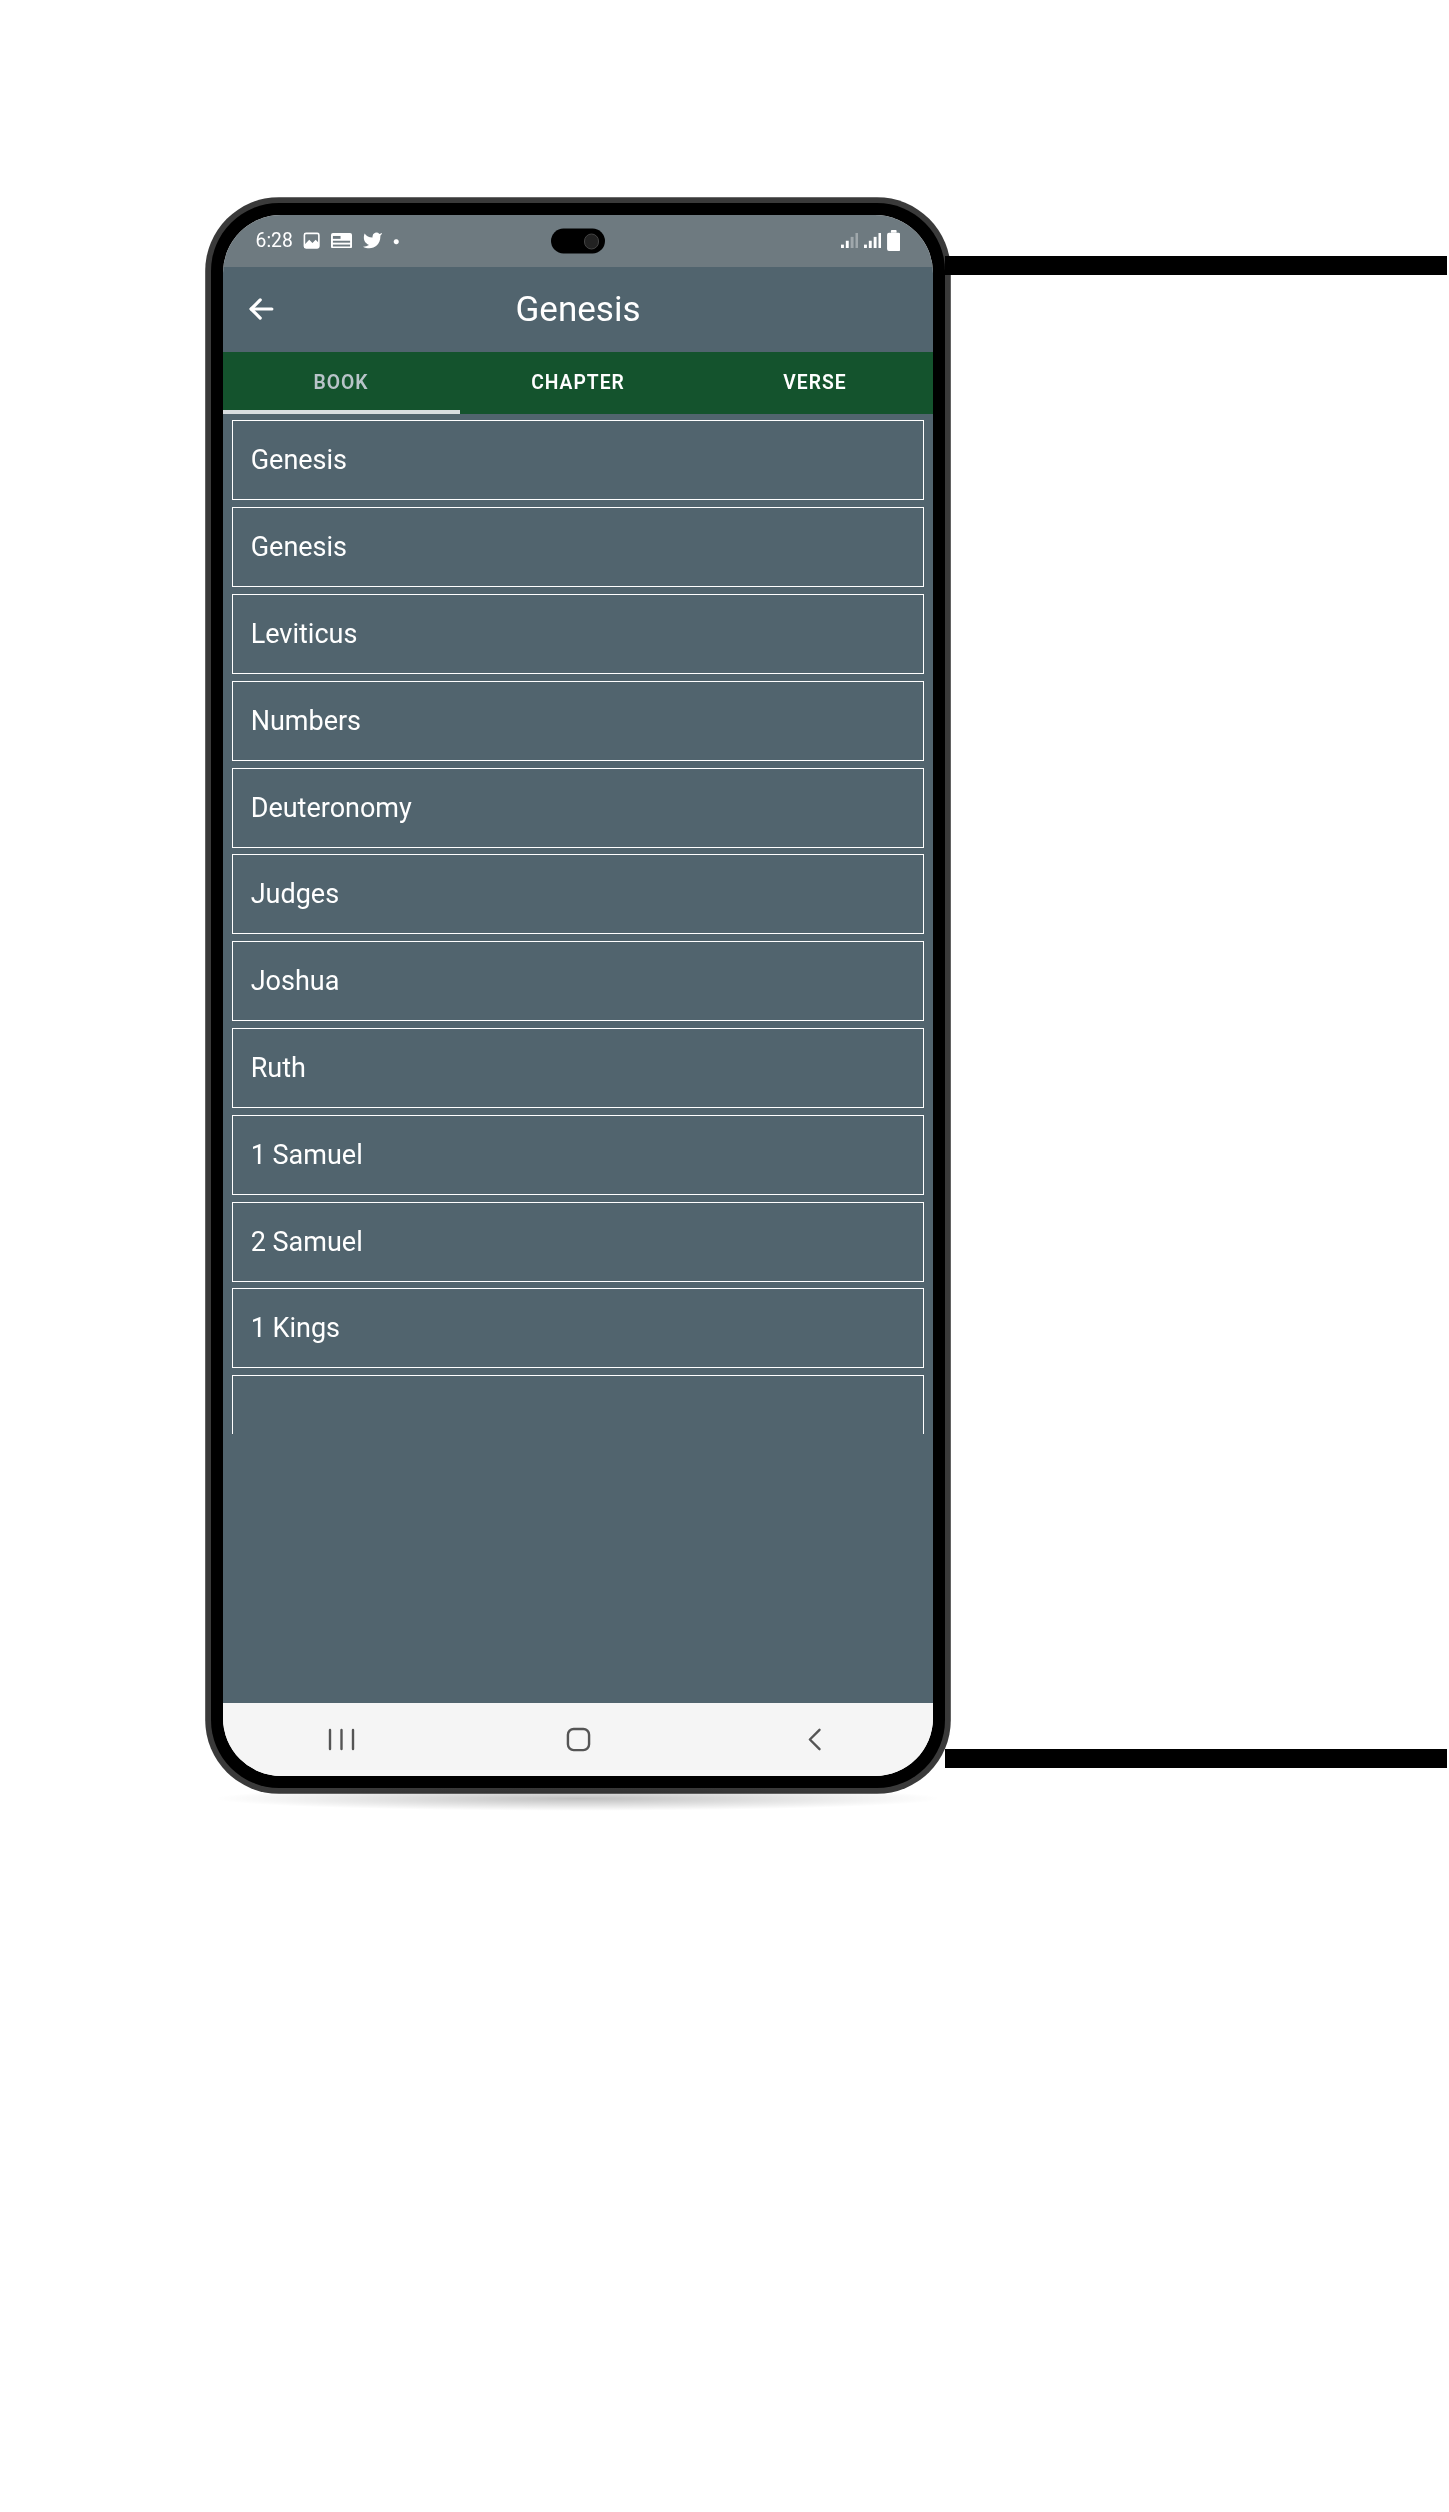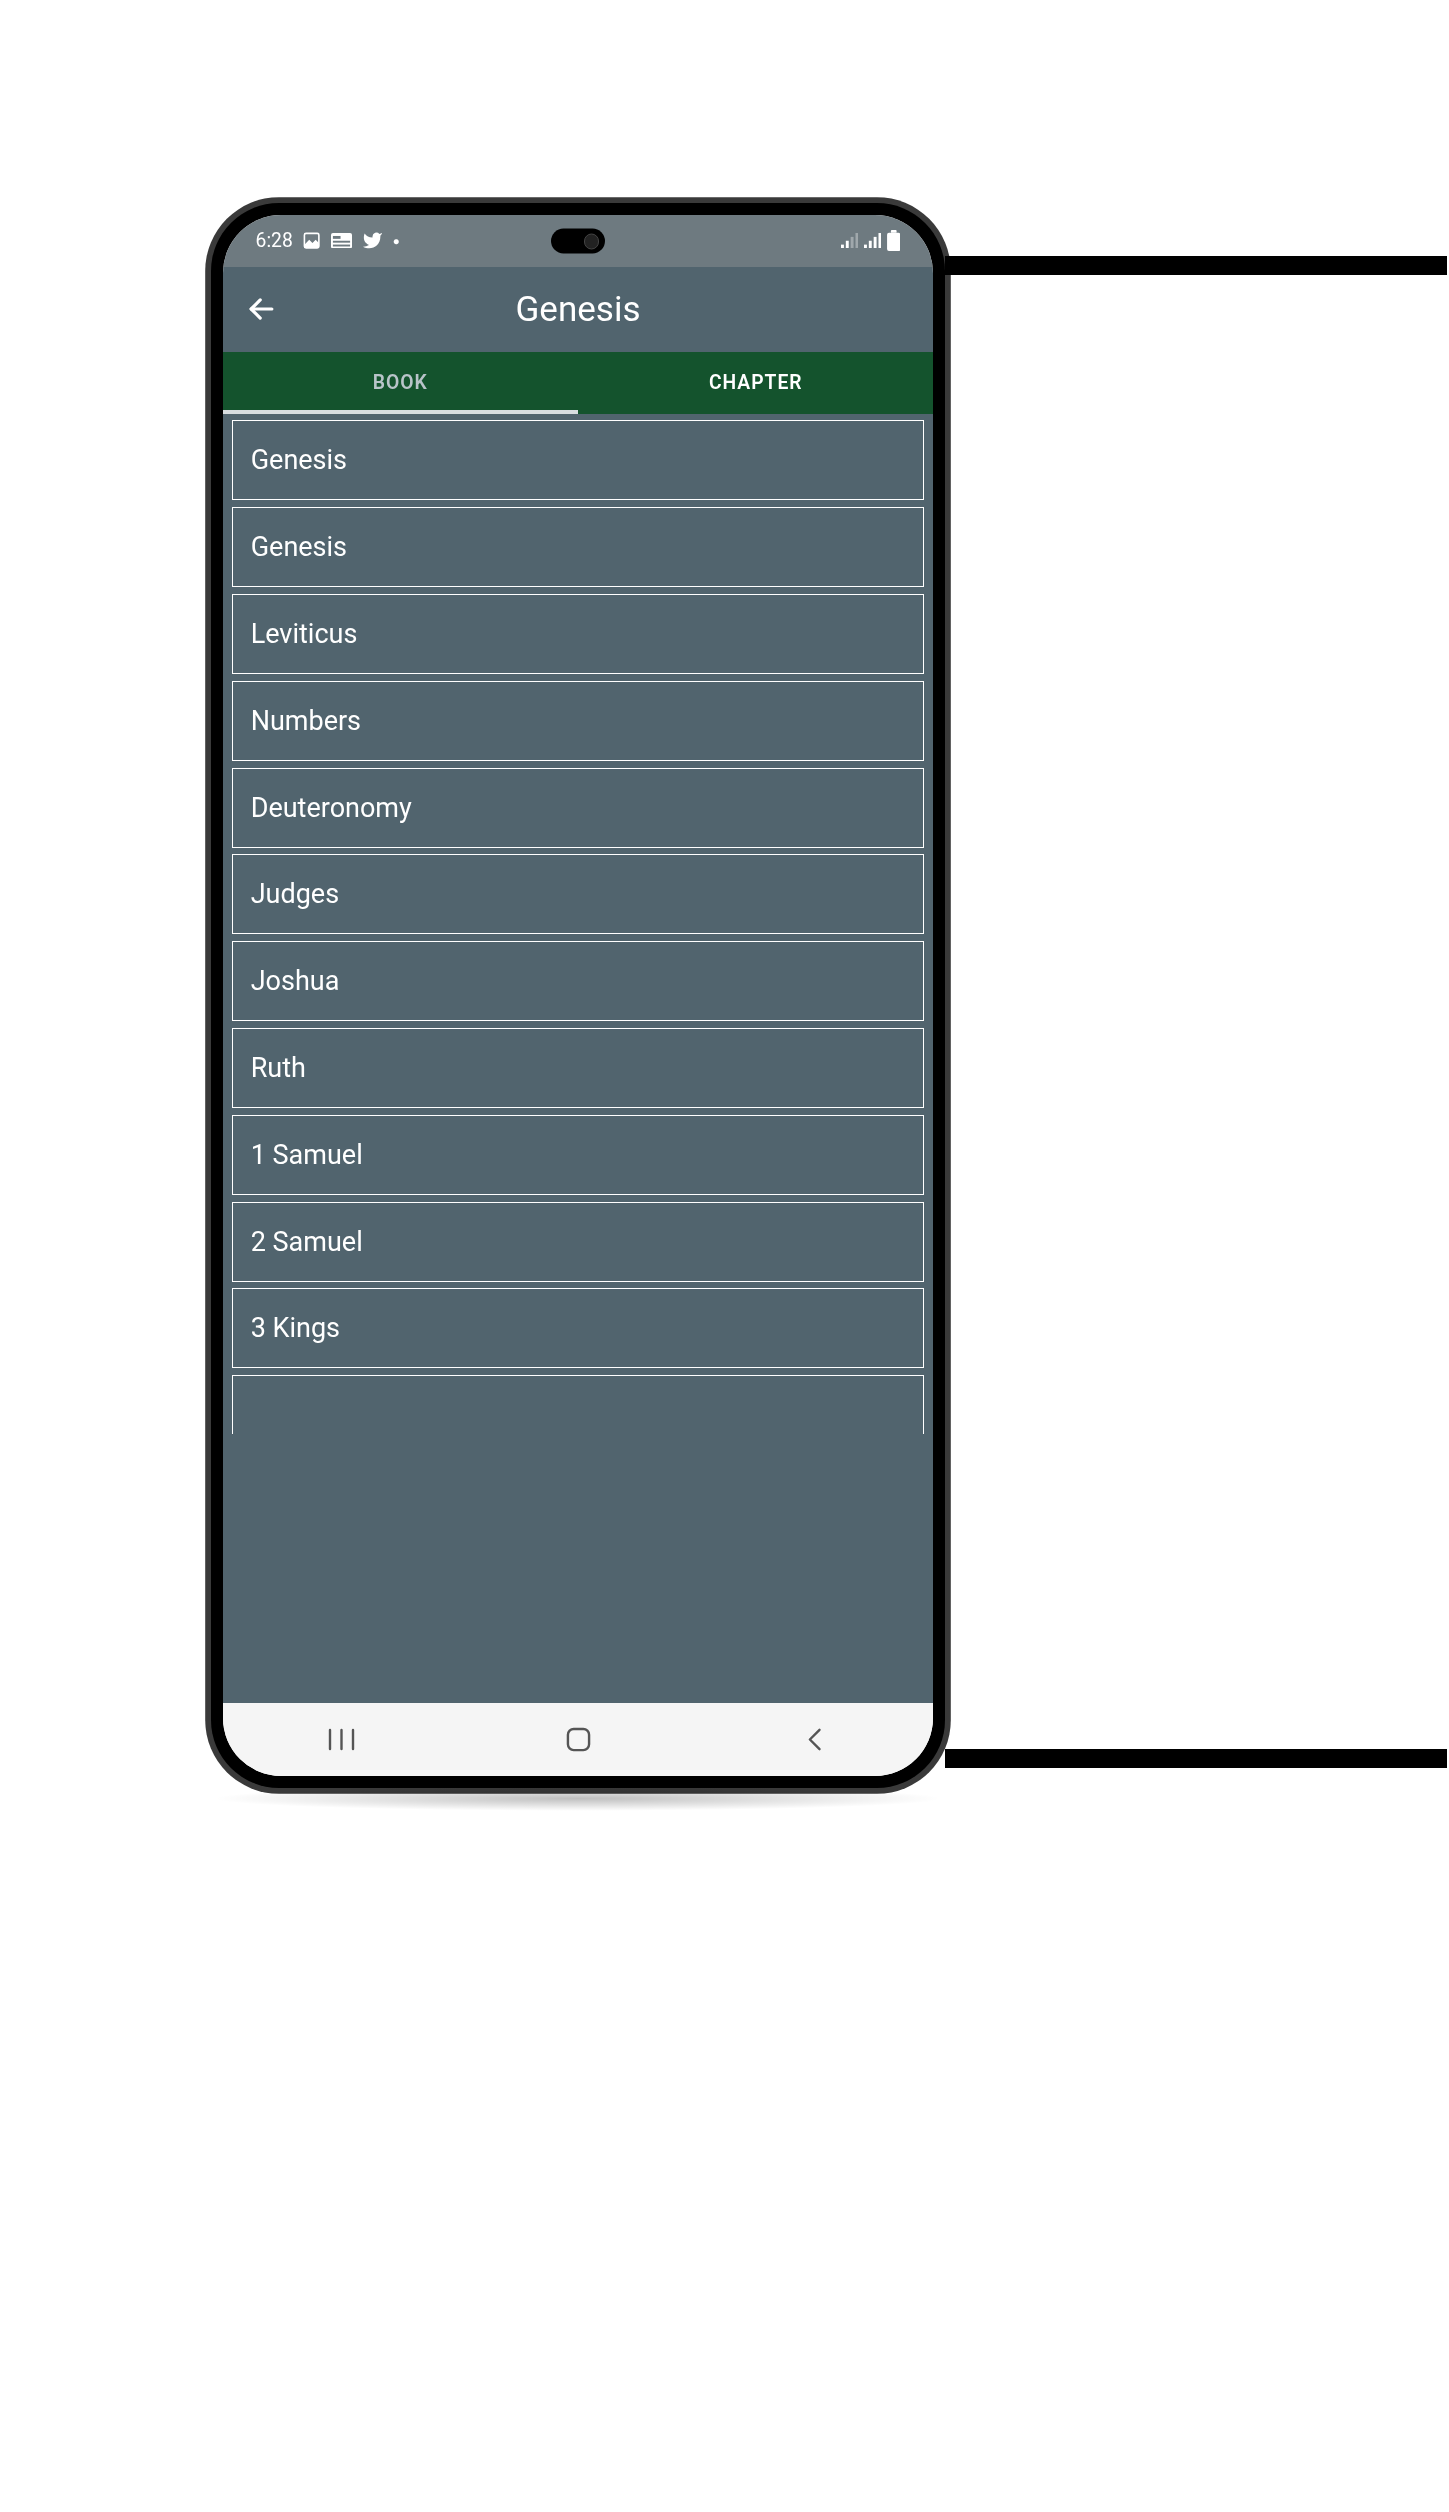--- a/index.html
+++ b/index.html
@@ -267,34 +267,37 @@
       <div class="header-title">Genesis</div>
     </div>
 
     <div class="tabs">
       <div class="tab active">
         <span>BOOK</span>
       </div>
       <div class="tab">
         <span>CHAPTER</span>
       </div>
+      <div class="tab">
+        <span>VERSE</span>
+      </div>
     </div>
 
     <div class="book-list">
       <div class="book-item"><span>Genesis</span></div>
       <div class="book-item"><span>Genesis</span></div>
       <div class="book-item"><span>Leviticus</span></div>
       <div class="book-item"><span>Numbers</span></div>
       <div class="book-item"><span>Deuteronomy</span></div>
       <div class="book-item"><span>Judges</span></div>
       <div class="book-item"><span>Joshua</span></div>
       <div class="book-item"><span>Ruth</span></div>
       <div class="book-item"><span>1 Samuel</span></div>
       <div class="book-item"><span>2 Samuel</span></div>
-      <div class="book-item"><span>3 Kings</span></div>
+      <div class="book-item"><span>1 Kings</span></div>
       <div class="book-item partial"><span>&nbsp;</span></div>
     </div>
 
     <div class="navbar">
       <div class="nav-btn">
         <svg width="27" height="23" viewBox="0 0 28 24" fill="none" stroke="#555" stroke-width="2.5" stroke-linecap="round">
             <line x1="2" y1="2" x2="2" y2="22"></line>
             <line x1="14" y1="2" x2="14" y2="22"></line>
             <line x1="26" y1="2" x2="26" y2="22"></line>
           </svg>

